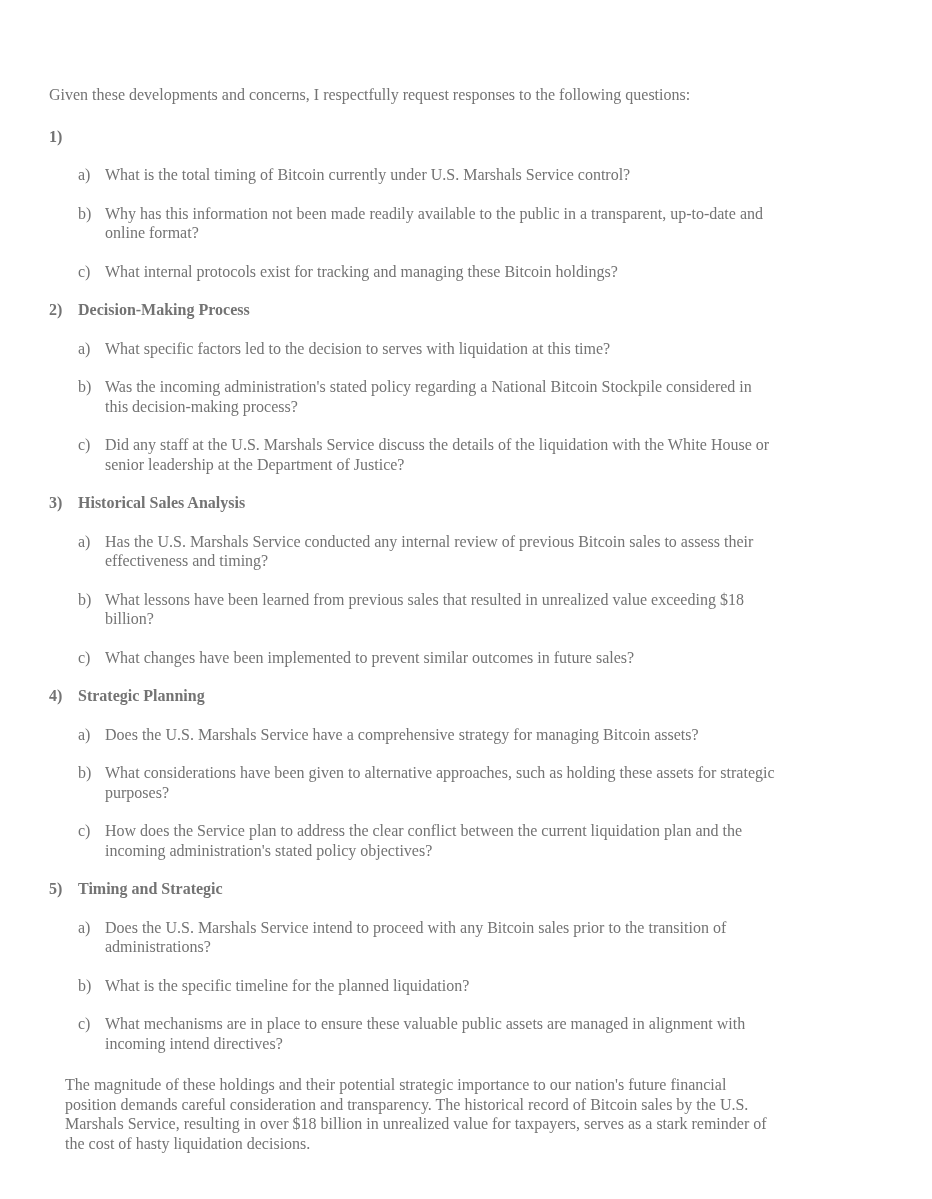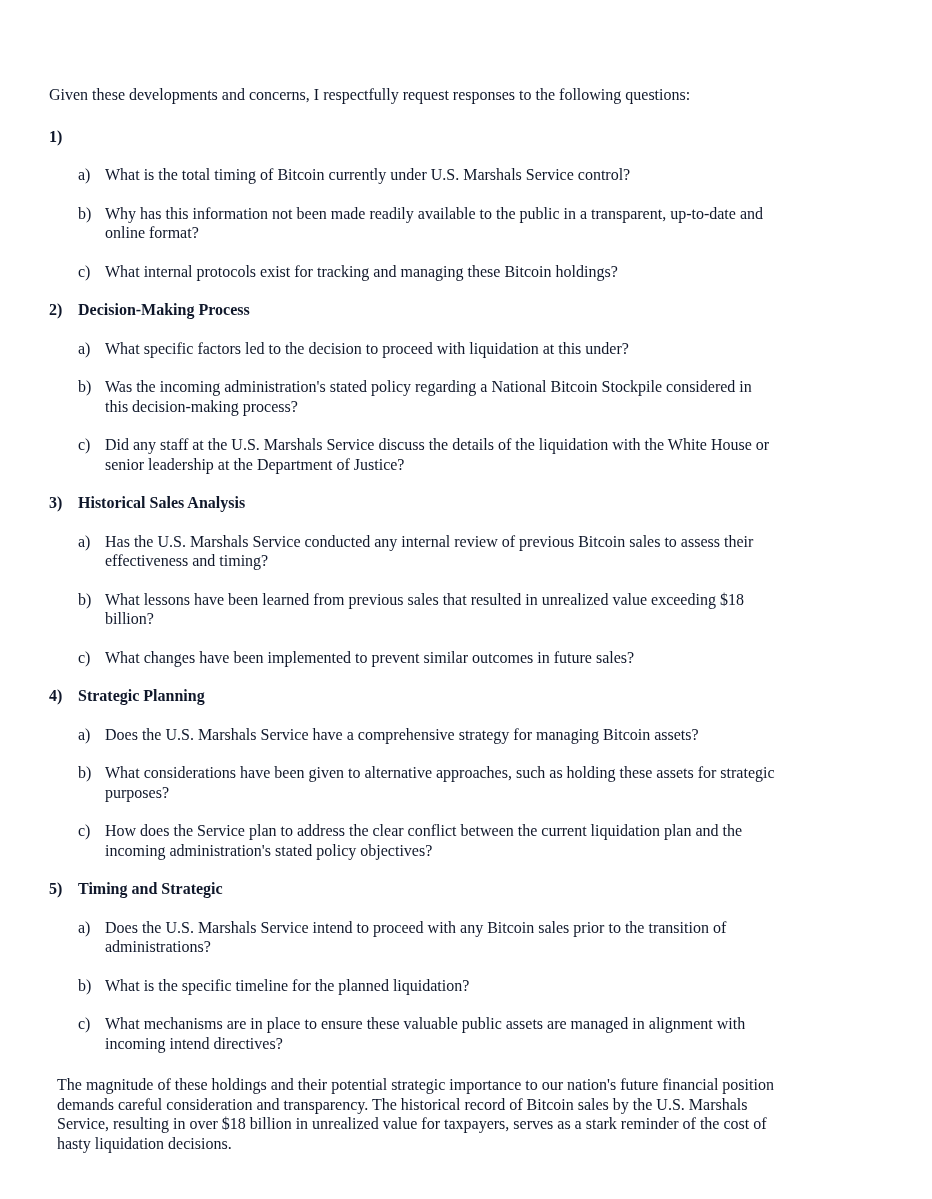--- a/index.html
+++ b/index.html
@@ -6,21 +6,21 @@
     margin: 0;
     padding: 0;
     background: #ffffff;
   }
   .page {
     width: 808px;
     min-height: 1199px;
     box-sizing: border-box;
     padding: 85px 31px 40px 49px;
     background: #ffffff;
-    color: #0f172a;
+    color: #737373;
     font-family: "Liberation Serif", "DejaVu Serif", serif;
     font-size: 16px;
     line-height: 19.5px;
   }
   .intro {
     margin: 0 0 22px 0;
   }
   .section-heading {
     display: flex;
     font-weight: bold;
@@ -35,21 +35,21 @@
     margin: 0 0 19px 29px;
   }
   .q-item .letter {
     width: 27px;
     flex-shrink: 0;
   }
   .q-item .text {
     flex: 1;
   }
   .closing {
-    margin: 22px 0 0 8px;
+    margin: 22px 0 0 16px;
   }
 </style>
 </head>
 <body>
 
 <div class="page">
 
   <p class="intro">Given these developments and concerns, I respectfully request responses to the following questions:</p>
 
   <div class="section">
@@ -70,21 +70,21 @@
     </div>
   </div>
 
   <div class="section">
     <div class="section-heading">
       <span class="num">2)</span>
       <span class="title">Decision-Making Process</span>
     </div>
     <div class="q-item">
       <span class="letter">a)</span>
-      <span class="text">What specific factors led to the decision to proceed with liquidation at this under?</span>
+      <span class="text">What specific factors led to the decision to serves with liquidation at this time?</span>
     </div>
     <div class="q-item">
       <span class="letter">b)</span>
       <span class="text">Was the incoming administration's stated policy regarding a National Bitcoin Stockpile considered in this decision-making process?</span>
     </div>
     <div class="q-item">
       <span class="letter">c)</span>
       <span class="text">Did any staff at the U.S. Marshals Service discuss the details of the liquidation with the White House or senior leadership at the Department of Justice?</span>
     </div>
   </div>

